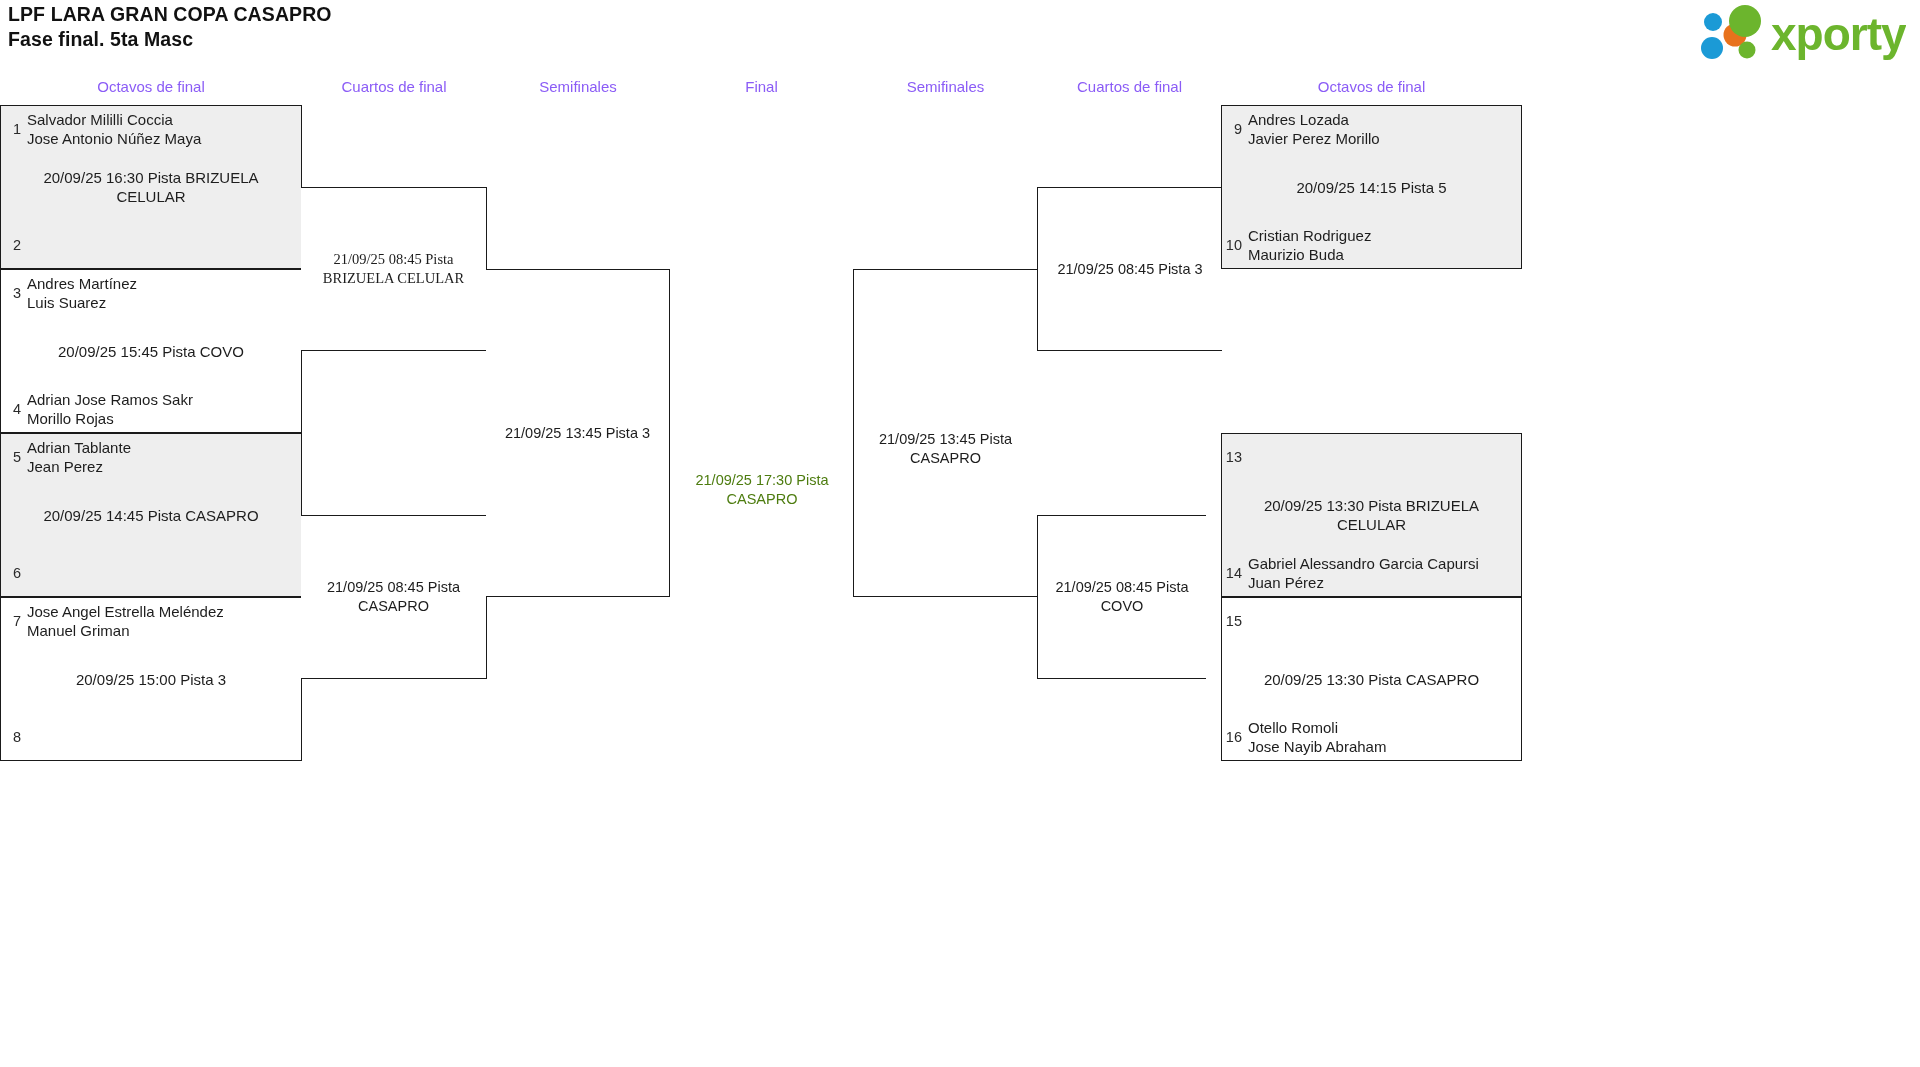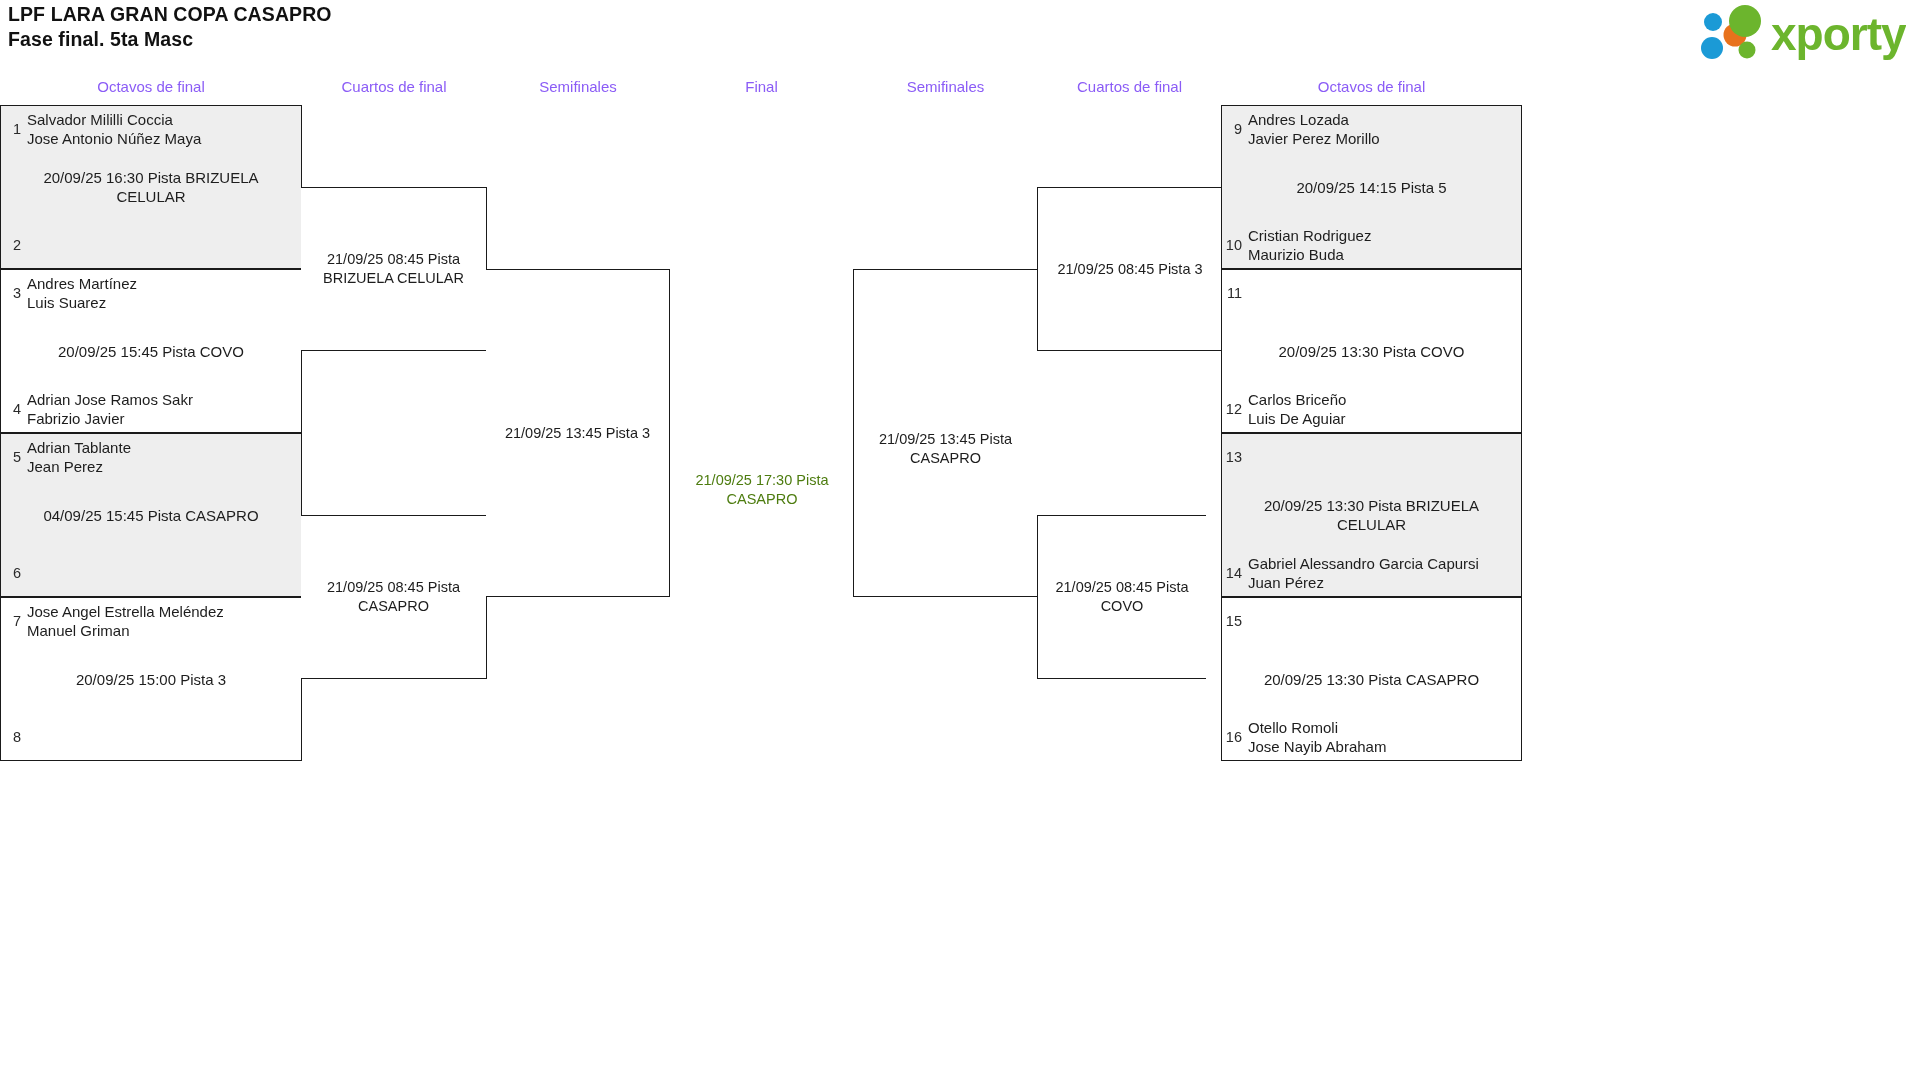--- a/index.html
+++ b/index.html
@@ -168,34 +168,34 @@
       <div class="names">
         <span class="n1">Andres Martínez</span>
         <span class="n2">Luis Suarez</span>
       </div>
     </div>
     <div class="matchinfo">20/09/25 15:45 Pista COVO</div>
     <div class="slot bot">
       <div class="seedno">4</div>
       <div class="names">
         <span class="n1">Adrian Jose Ramos Sakr</span>
-        <span class="n2">Fabrizio Javier</span>
+        <span class="n2">Morillo Rojas</span>
       </div>
     </div>
   </div>
 
   <div class="pair shaded" style="left:0px;top:433px;width:302px;height:164px;">
     <div class="slot top">
       <div class="seedno">5</div>
       <div class="names">
         <span class="n1">Adrian Tablante</span>
         <span class="n2">Jean Perez</span>
       </div>
     </div>
-    <div class="matchinfo">04/09/25 15:45 Pista CASAPRO</div>
+    <div class="matchinfo">20/09/25 14:45 Pista CASAPRO</div>
     <div class="slot bot">
       <div class="seedno">6</div>
       <div class="names">
         <span class="n1"></span>
         <span class="n2"></span>
       </div>
     </div>
   </div>
 
   <div class="pair plain" style="left:0px;top:597px;width:302px;height:164px;">
@@ -209,21 +209,21 @@
     <div class="matchinfo">20/09/25 15:00 Pista 3</div>
     <div class="slot bot">
       <div class="seedno">8</div>
       <div class="names">
         <span class="n1"></span>
         <span class="n2"></span>
       </div>
     </div>
   </div>
 
-  <div class="conn noleft" style="left:301px;top:187px;width:186px;height:164px;">
+  <div class="conn noleft" style="left:301px;top:187px;width:186px;height:164px;font-family:Liberation Serif, serif;">
     <div class="conn-label" style="left:6px;right:6px;">21/09/25 08:45 Pista BRIZUELA CELULAR</div>
   </div>
   <div class="conn noleft" style="left:301px;top:515px;width:186px;height:164px;">
     <div class="conn-label" style="left:6px;right:6px;">21/09/25 08:45 Pista CASAPRO</div>
   </div>
 
   <div class="conn noleft" style="left:486px;top:269px;width:184px;height:328px;">
     <div class="conn-label" style="left:6px;right:6px;">21/09/25 13:45 Pista 3</div>
   </div>
 
@@ -251,37 +251,20 @@
     <div class="matchinfo">20/09/25 14:15 Pista 5</div>
     <div class="slot bot">
       <div class="seedno">10</div>
       <div class="names">
         <span class="n1">Cristian Rodriguez</span>
         <span class="n2">Maurizio Buda</span>
       </div>
     </div>
   </div>
 
-  <div class="pair plain" style="left:1221px;top:269px;width:301px;height:164px;">
-    <div class="slot top">
-      <div class="seedno">11</div>
-      <div class="names">
-        <span class="n1"></span>
-        <span class="n2"></span>
-      </div>
-    </div>
-    <div class="matchinfo">20/09/25 13:30 Pista COVO</div>
-    <div class="slot bot">
-      <div class="seedno">12</div>
-      <div class="names">
-        <span class="n1">Carlos Briceño</span>
-        <span class="n2">Luis De Aguiar</span>
-      </div>
-    </div>
-  </div>
 
   <div class="pair shaded" style="left:1221px;top:433px;width:301px;height:164px;">
     <div class="slot top">
       <div class="seedno">13</div>
       <div class="names">
         <span class="n1"></span>
         <span class="n2"></span>
       </div>
     </div>
     <div class="matchinfo">20/09/25 13:30 Pista BRIZUELA CELULAR</div>

